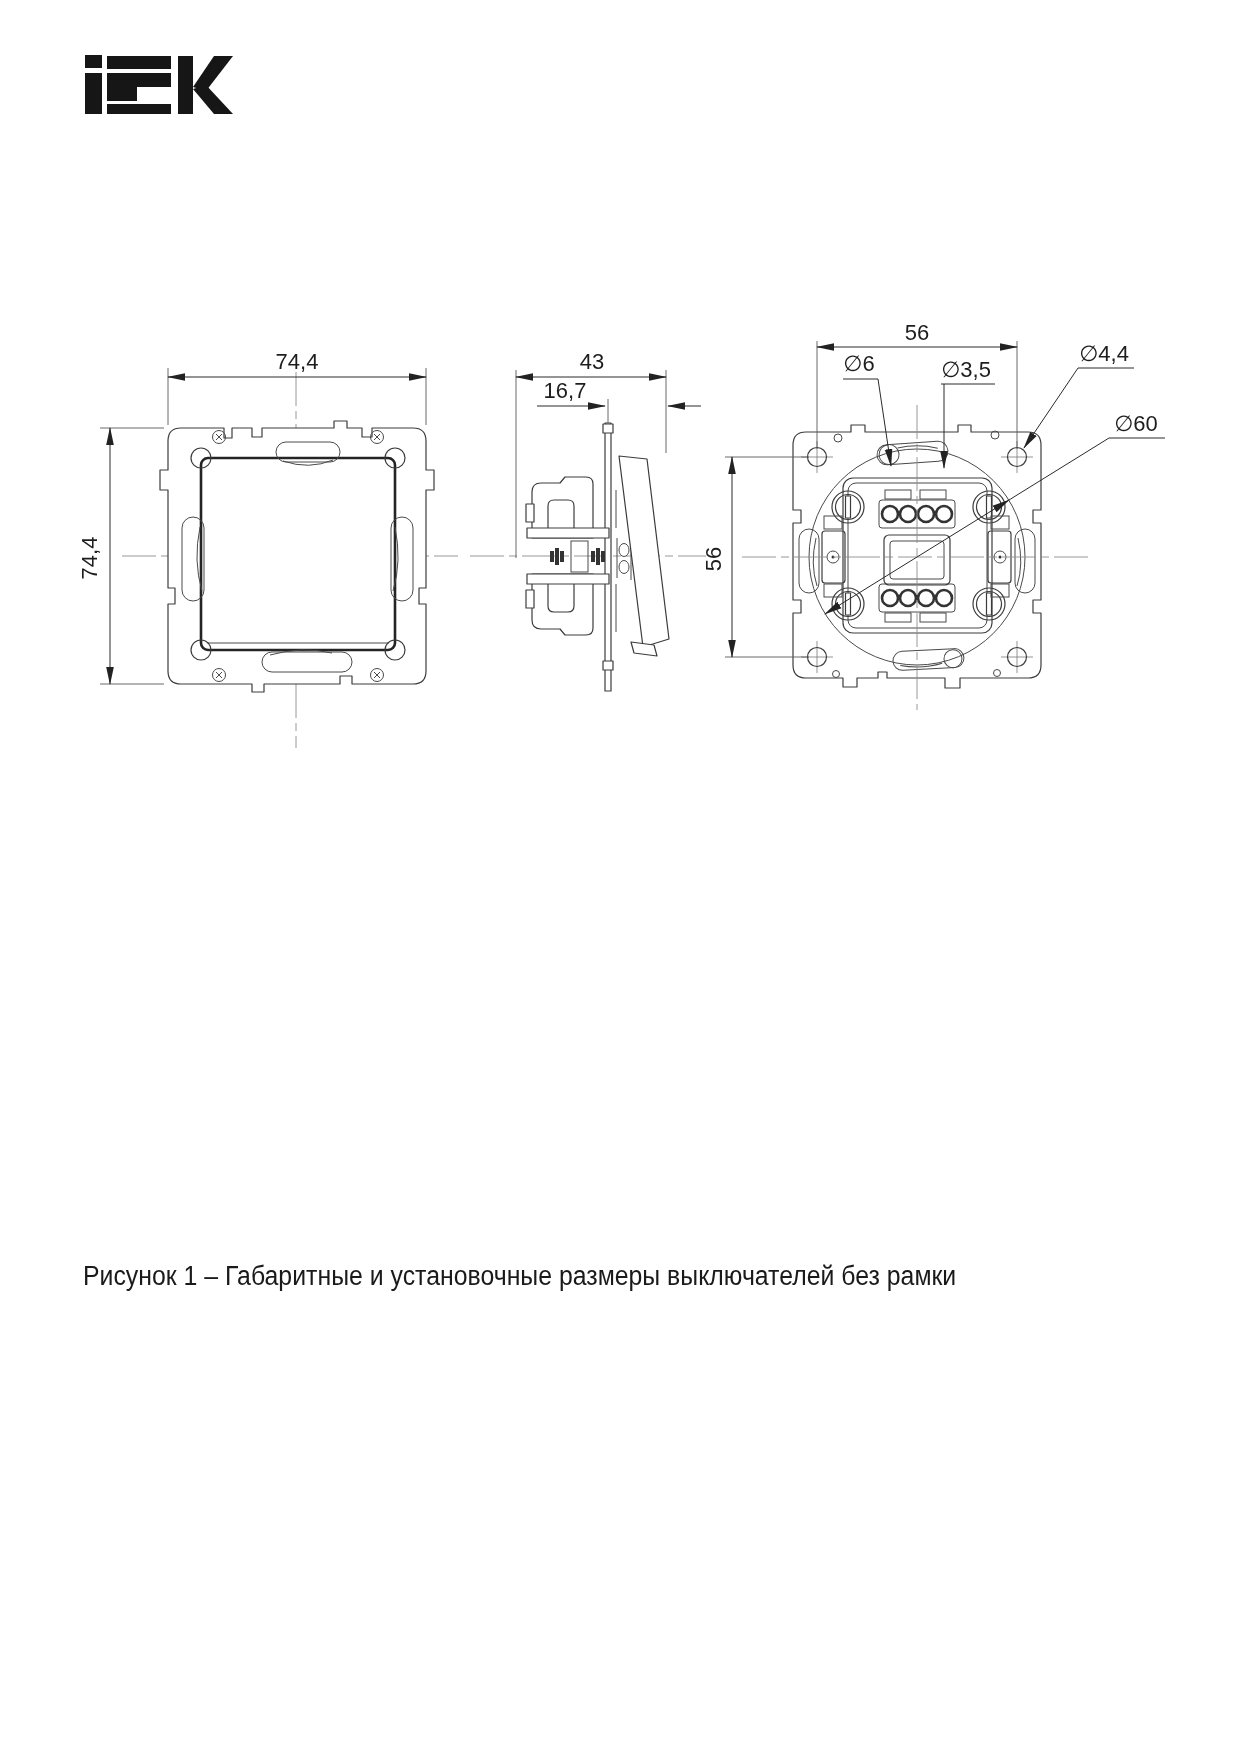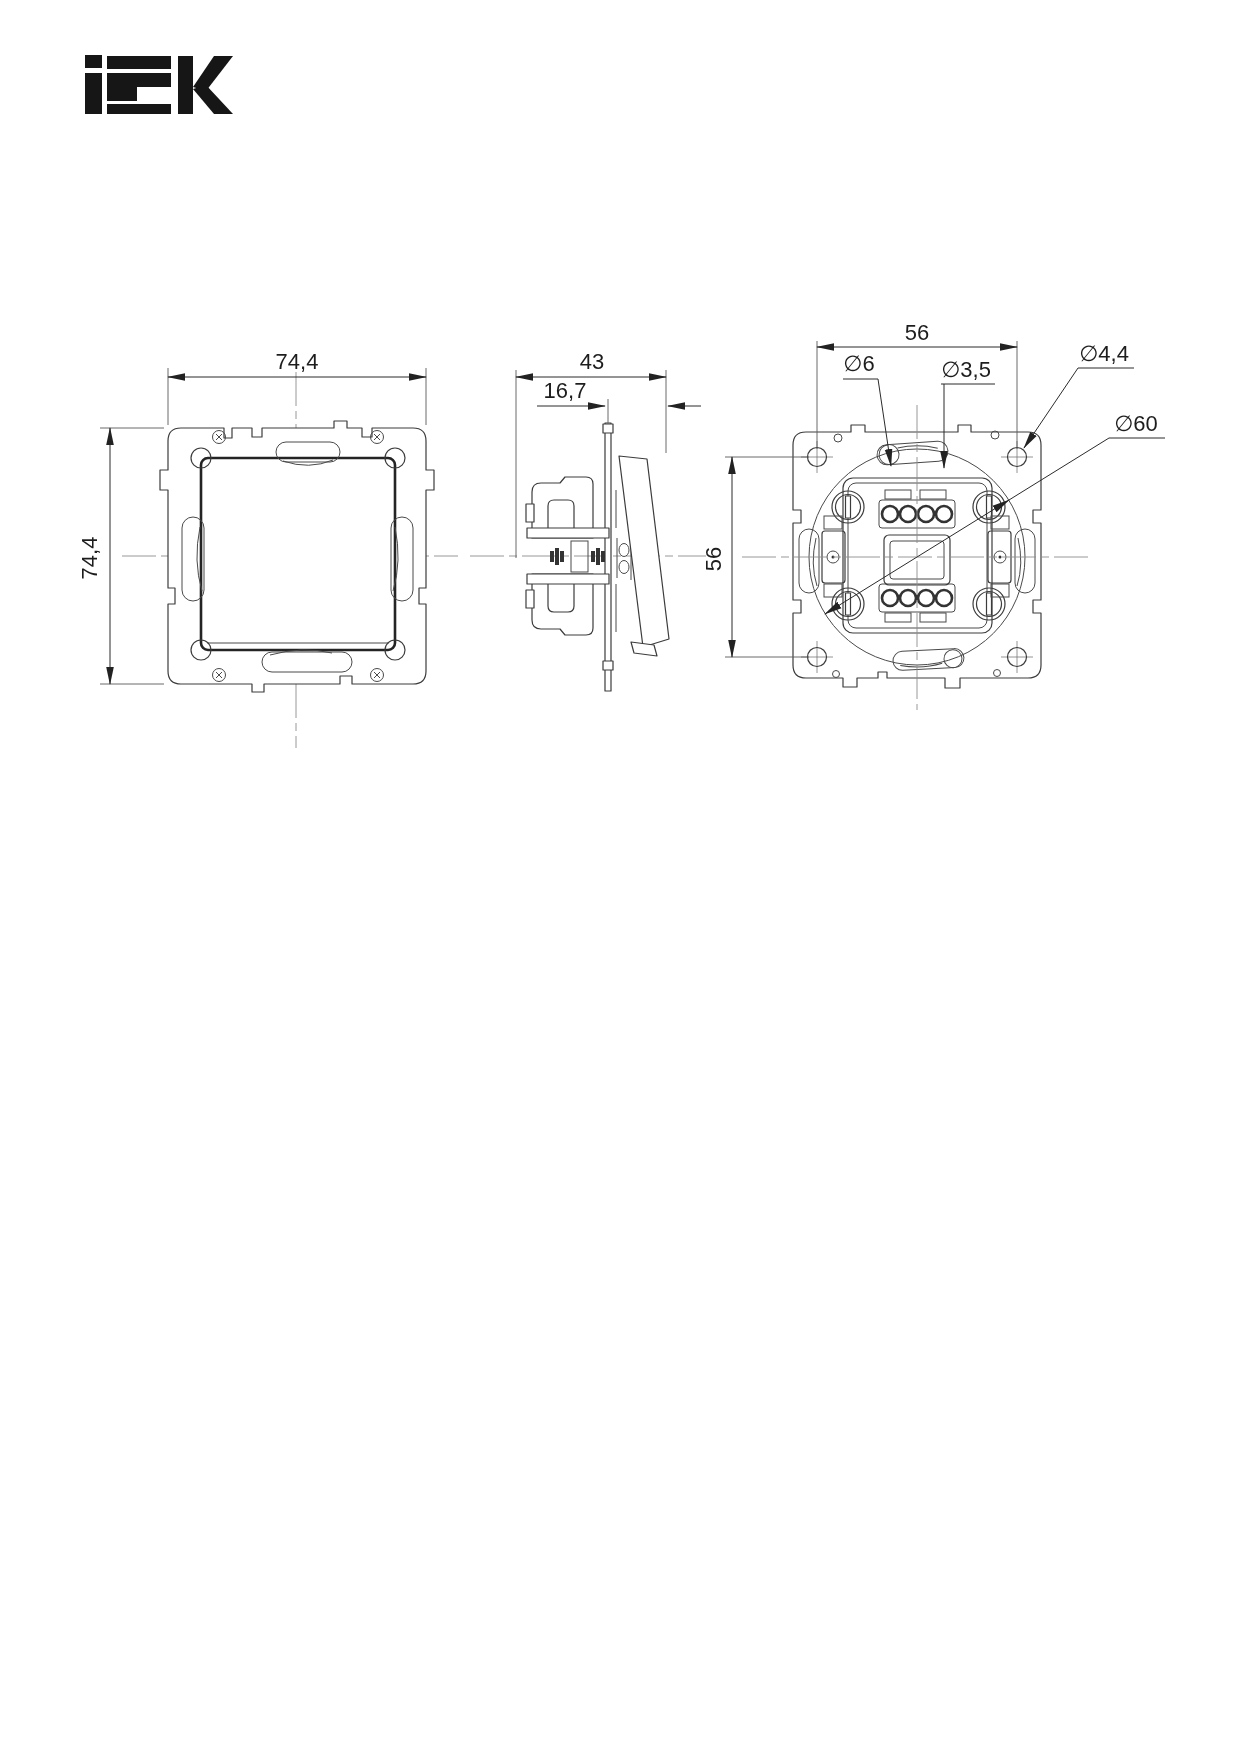--- a/index.html
+++ b/index.html
@@ -303,13 +303,14 @@
 
     <g>
       <line class="dim" x1="1109" y1="438" x2="1165" y2="438"></line>
       <line class="dim" x1="1109" y1="438" x2="1009" y2="500"></line>
       <line class="dim" x1="1009" y1="500" x2="825" y2="614" marker-start="url(#arw)" marker-end="url(#arw)"></line>
       <text class="d" x="1136" y="431">∅60</text>
     </g>
   </g>
 </svg>
 
+<div class="caption"><span>Рисунок 1 – Габаритные и установочные размеры выключателей без рамки</span></div>
 </div>
 
 </body></html>

